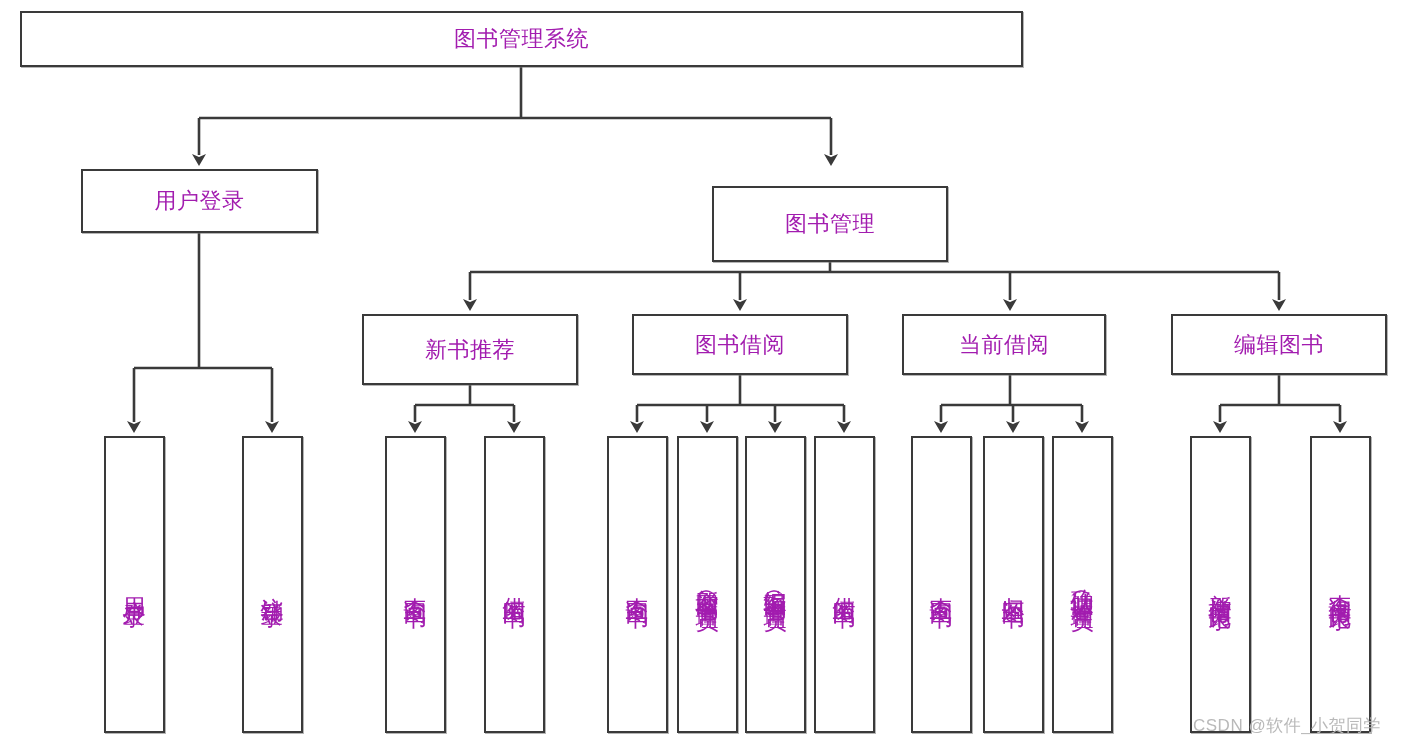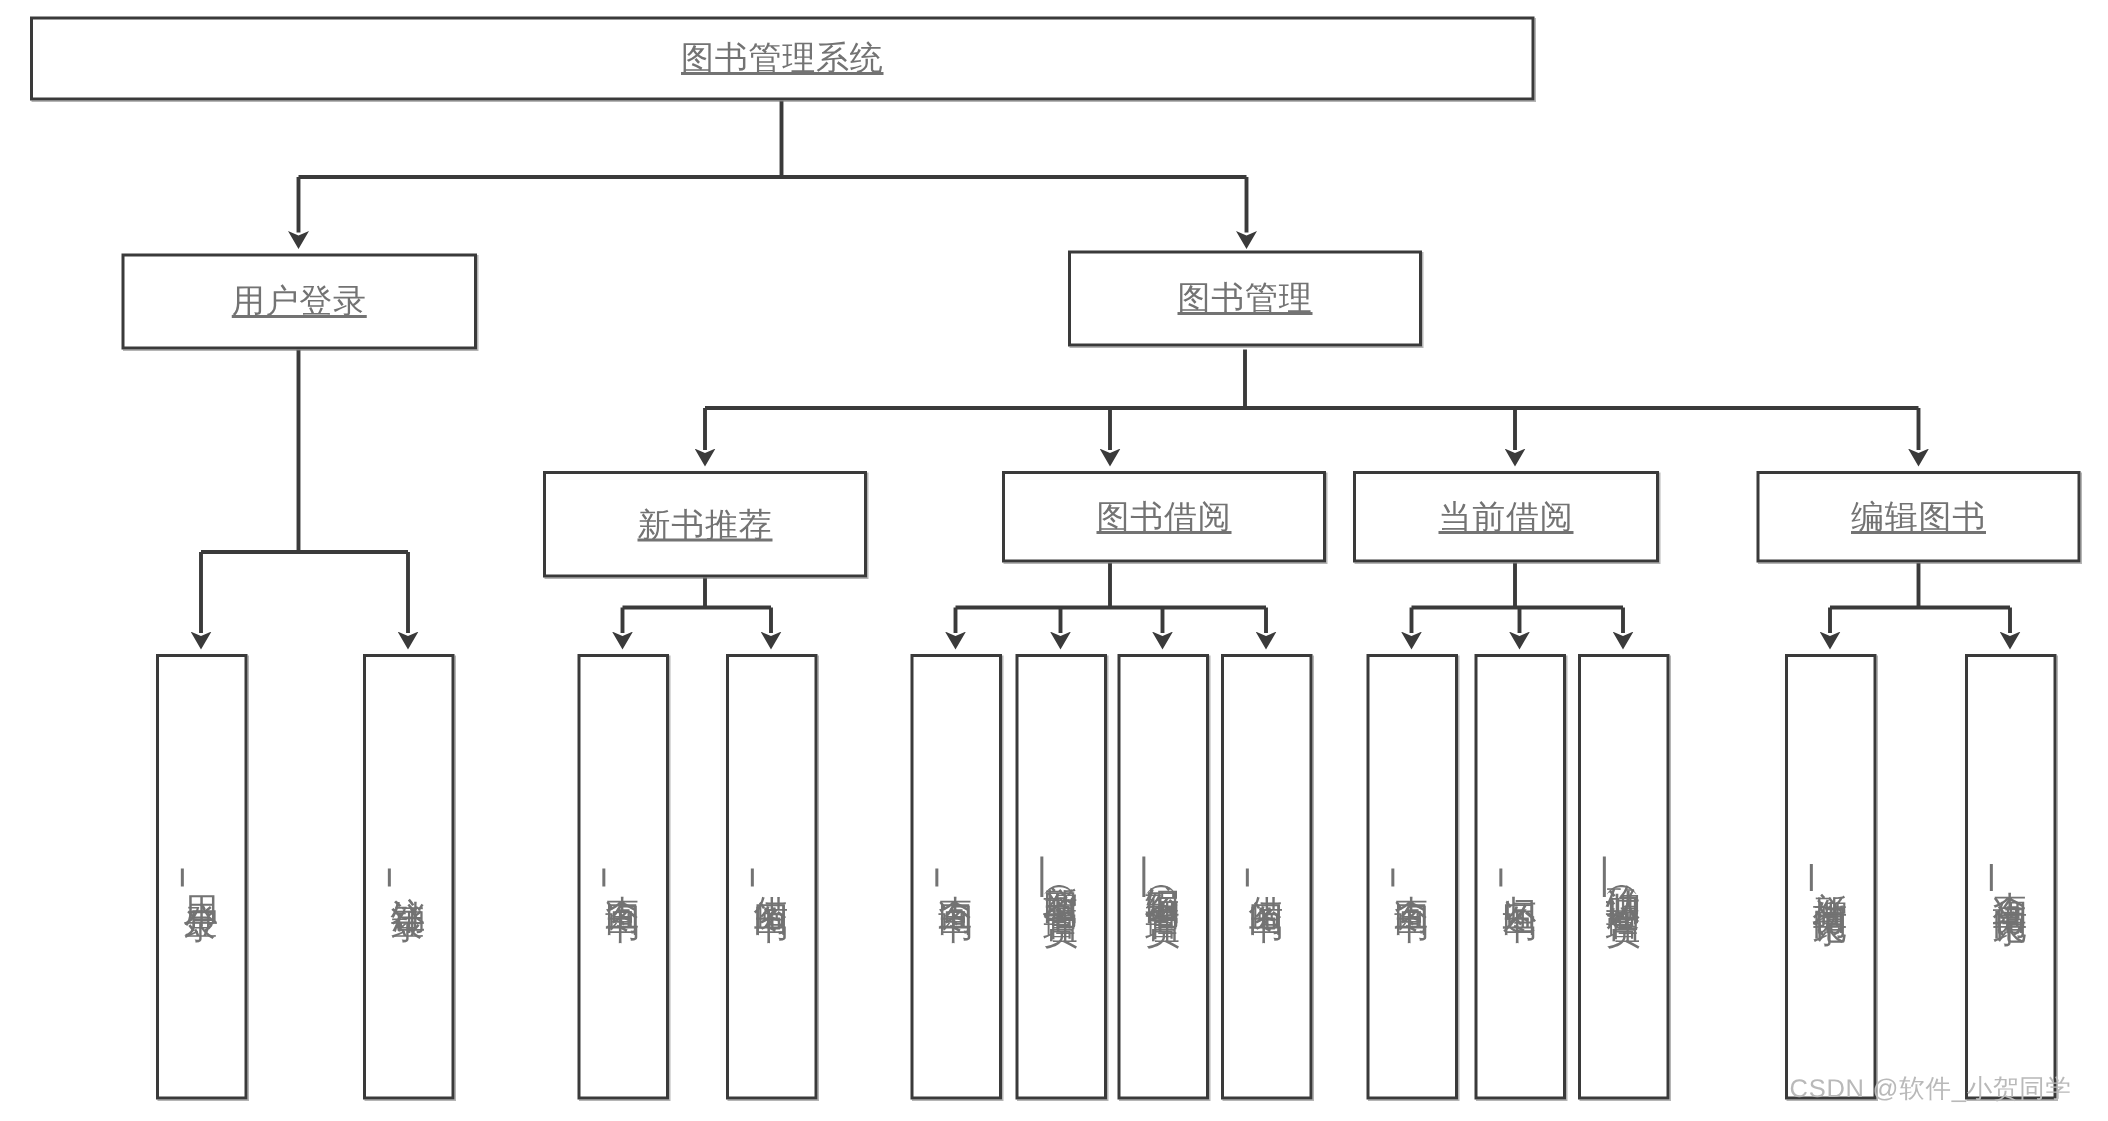--- a/index.html
+++ b/index.html
@@ -26,23 +26,22 @@
     pointer-events: none;
   }
   .node {
     position: absolute;
     box-sizing: border-box;
     border: 2px solid #3a3a3a;
     background: #ffffff;
     display: flex;
     align-items: center;
     justify-content: center;
-    color: #737373;
+    color: #a21caf;
     box-shadow: 1px 1px 0 rgba(120,120,120,0.55);
-    text-decoration: underline;
   }
   .node .lbl {
     display: block;
     text-align: center;
     line-height: 1.18;
     white-space: pre;
   }
   .node.horiz .lbl {
     font-size: 22px;
     letter-spacing: 0.5px;
@@ -135,28 +134,28 @@
     </g>
   </svg>
 
   <div class="node horiz" style="left:20px; top:11px; width:1003px; height:56px;">
     <span class="lbl">图书管理系统</span>
   </div>
 
   <div class="node horiz" style="left:81px; top:169px; width:237px; height:64px;">
     <span class="lbl">用户登录</span>
   </div>
-  <div class="node horiz" style="left:712px; top:167px; width:236px; height:64px;">
+  <div class="node horiz" style="left:712px; top:186px; width:236px; height:76px;">
     <span class="lbl">图书管理</span>
   </div>
 
   <div class="node horiz" style="left:362px; top:314px; width:216px; height:71px;">
     <span class="lbl">新书推荐</span>
   </div>
-  <div class="node horiz" style="left:632px; top:314px; width:216px; height:61px;margin-left:36px;">
+  <div class="node horiz" style="left:632px; top:314px; width:216px; height:61px;">
     <span class="lbl">图书借阅</span>
   </div>
   <div class="node horiz" style="left:902px; top:314px; width:204px; height:61px;">
     <span class="lbl">当前借阅</span>
   </div>
   <div class="node horiz" style="left:1171px; top:314px; width:216px; height:61px;">
     <span class="lbl">编辑图书</span>
   </div>
 
   <div class="node vert" style="left:104px; top:436px; width:61px; height:297px;">

